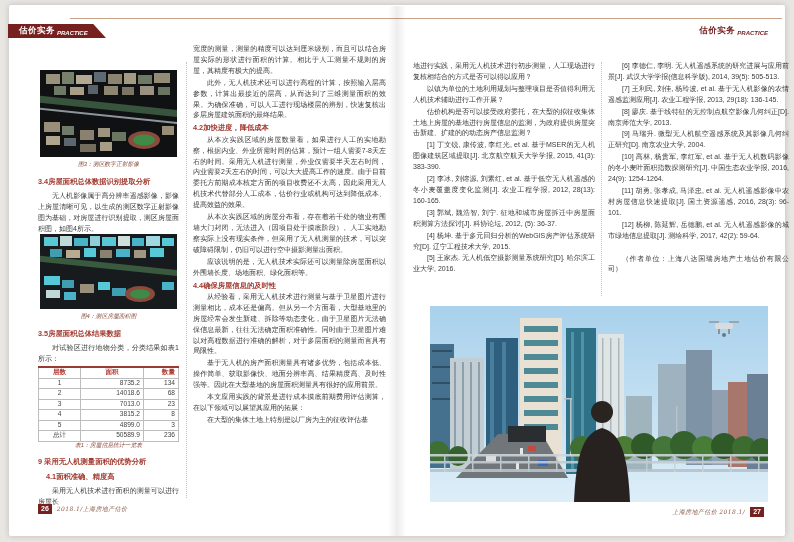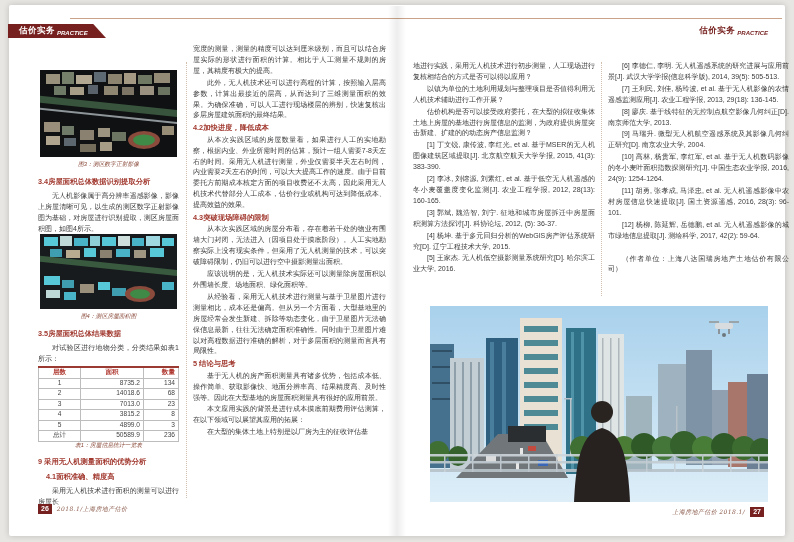--- a/index.html
+++ b/index.html
@@ -199,25 +199,24 @@
 <div class="footer-left">
   <span class="pgbox">26</span>
   <span class="script">2018.1/上海房地产估价</span>
 </div>
 
 <div class="flowcol" style="left:193px;top:44px;width:193px;">
   <p>宽度的测量，测量的精度可以达到厘米级别，而且可以结合房屋实际的形状进行面积的计算。相比于人工测量不规则的房屋，其精度有极大的提高。</p>
   <p class="ind">此外，无人机技术还可以进行高程的计算，按照输入层高参数，计算出最接近的层高，从而达到了三维测量面积的效果。为确保准确，可以人工进行现场楼层的辨别，快速复核出多层房屋建筑面积的最终结果。</p>
   <p class="h-red">4.2加快进度，降低成本</p>
   <p class="ind">从本次实践区域的房屋数量看，如果进行人工的实地勘察，根据内业、外业所需时间的估算，预计一组人需要7-8天左右的时间。采用无人机进行测量，外业仅需要半天左右时间，内业需要2天左右的时间，可以大大提高工作的速度。由于目前委托方前期成本核定方面的项目收费还不太高，因此采用无人机技术代替部分人工成本，估价行业或机构可达到降低成本、提高效益的效果。</p>
-  <p class="h-red">4.3突破现场障碍的限制</p>
   <p class="ind">从本次实践区域的房屋分布看，存在着若干处的物业有围墙大门封闭，无法进入（因项目处于摸底阶段）。人工实地勘察实际上没有现实条件，但采用了无人机测量的技术，可以突破障碍限制，仍旧可以进行空中摄影测量出面积。</p>
   <p class="ind">应该说明的是，无人机技术实际还可以测量除房屋面积以外围墙长度、场地面积、绿化面积等。</p>
+  <p class="h-red">4.4确保房屋信息的及时性</p>
   <p class="ind">从经验看，采用无人机技术进行测量与基于卫星图片进行测量相比，成本还是偏高。但从另一个方面看，大型基地里的房屋经常会发生新建、拆除等动态变化，由于卫星图片无法确保信息最新，往往无法确定面积准确性。同时由于卫星图片难以对高程数据进行准确的解析，对于多层面积的测量而言具有局限性。</p>
-  <p class="h-red">5 结论与思考</p>
   <p class="ind">基于无人机的房产面积测量具有诸多优势，包括成本低、操作简单、获取影像快、地面分辨率高、结果精度高、及时性强等。因此在大型基地的房屋面积测量具有很好的应用前景。</p>
   <p class="ind">本文应用实践的背景是进行成本摸底前期费用评估测算，在以下领域可以展望其应用的拓展：</p>
   <p class="ind">在大型的集体土地上特别是以厂房为主的征收评估基</p>
 </div>
 
 <div class="flowcol" style="left:413px;top:61px;width:182px;">
   <p>地进行实践，采用无人机技术进行初步测量，人工现场进行复核相结合的方式是否可以得以应用？</p>
   <p class="ind">以镇为单位的土地利用规划与整理项目是否值得利用无人机技术辅助进行工作开展？</p>
   <p class="ind">估价机构是否可以接受政府委托，在大型的拟征收集体土地上房屋的基地进行房屋信息的监测，为政府提供房屋突击新建、扩建的的动态房产信息监测？</p>
   <p class="ind">[1] 丁文锐, 康传波, 李红光, et al. 基于MSER的无人机图像建筑区域提取[J]. 北京航空航天大学学报, 2015, 41(3): 383-390.</p>

